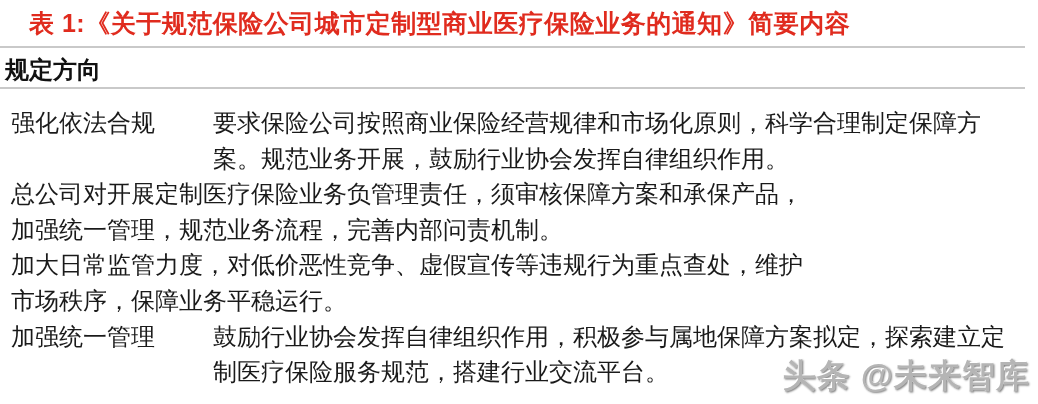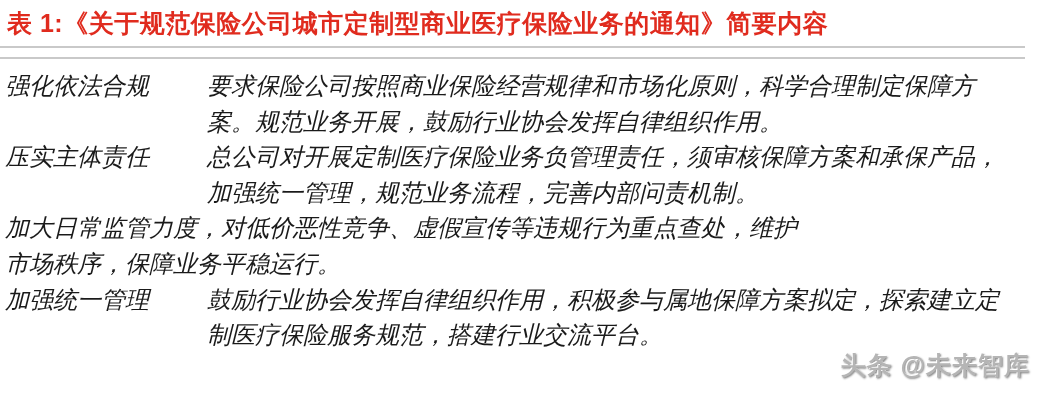--- a/index.html
+++ b/index.html
@@ -14,78 +14,79 @@
       overflow: hidden;
     }
     .doc-title {
       color: var(--title-red, #e02b1e);
       font-weight: 700;
       font-size: 25px;
       line-height: 28px;
       padding: 9px 16px 0 7px;
       letter-spacing: 0.5px;
       white-space: nowrap;
+      margin-left: 22px;
     }
     .rule {
       height: 2px;
       width: 1025px;
       background: var(--divider-gray, #c9c9c9);
     }
     .rule-top { margin-top: 9px; }
     .rule-bottom { margin-top: 2px; }
     .header-row {
       display: flex;
       margin-top: 7px;
       padding-left: 5px;
       font-weight: 700;
       font-size: 24px;
       line-height: 30px;
       color: #111111;
     }
-    .rows { margin-top: 9px; padding-left: 5px; font-style: italic; }
+    .rows { margin-top: 16px; padding-left: 11px; }
     .table-row {
       display: flex;
       font-size: 24px;
       line-height: 35.6px;
       color: var(--text-black, #1a1a1a);
     }
     .cell-dir { width: 202px; flex: none; }
     .cell-content { width: 792px; }
     .watermark {
       position: absolute;
       right: 8px;
-      bottom: 22px;
-      font-size: 25px;
+      bottom: 5px;
+      font-size: 33px;
       font-weight: 700;
       letter-spacing: 1px;
       color: var(--watermark-gray, #b5b5b5);
       text-shadow: -1px -1px 0 #ffffff, 1px 1px 2px #808080;
       white-space: nowrap;
       text-align: center;
     }
   </style>
 </head>
 <body>
 
 <div class="doc-title">表 1:《关于规范保险公司城市定制型商业医疗保险业务的通知》简要内容</div>
 
 <div class="rule rule-top"></div>
 
 <div class="header-row">
+  <div class="cell-dir">规定方向</div>
 </div>
 
 <div class="rule rule-bottom"></div>
 
 <div class="rows">
   <div class="table-row">
     <div class="cell-dir">强化依法合规</div>
     <div class="cell-content">要求保险公司按照商业保险经营规律和市场化原则，科学合理制定保障方案。规范业务开展，鼓励行业协会发挥自律组织作用。</div>
   </div>
   <div class="table-row">
-    <div class="cell-dir">压实主体责任</div>
     <div class="cell-content">总公司对开展定制医疗保险业务负管理责任，须审核保障方案和承保产品，加强统一管理，规范业务流程，完善内部问责机制。</div>
   </div>
   <div class="table-row">
     <div class="cell-content">加大日常监管力度，对低价恶性竞争、虚假宣传等违规行为重点查处，维护市场秩序，保障业务平稳运行。</div>
   </div>
   <div class="table-row">
     <div class="cell-dir">加强统一管理</div>
     <div class="cell-content">鼓励行业协会发挥自律组织作用，积极参与属地保障方案拟定，探索建立定制医疗保险服务规范，搭建行业交流平台。</div>
   </div>
 </div>

